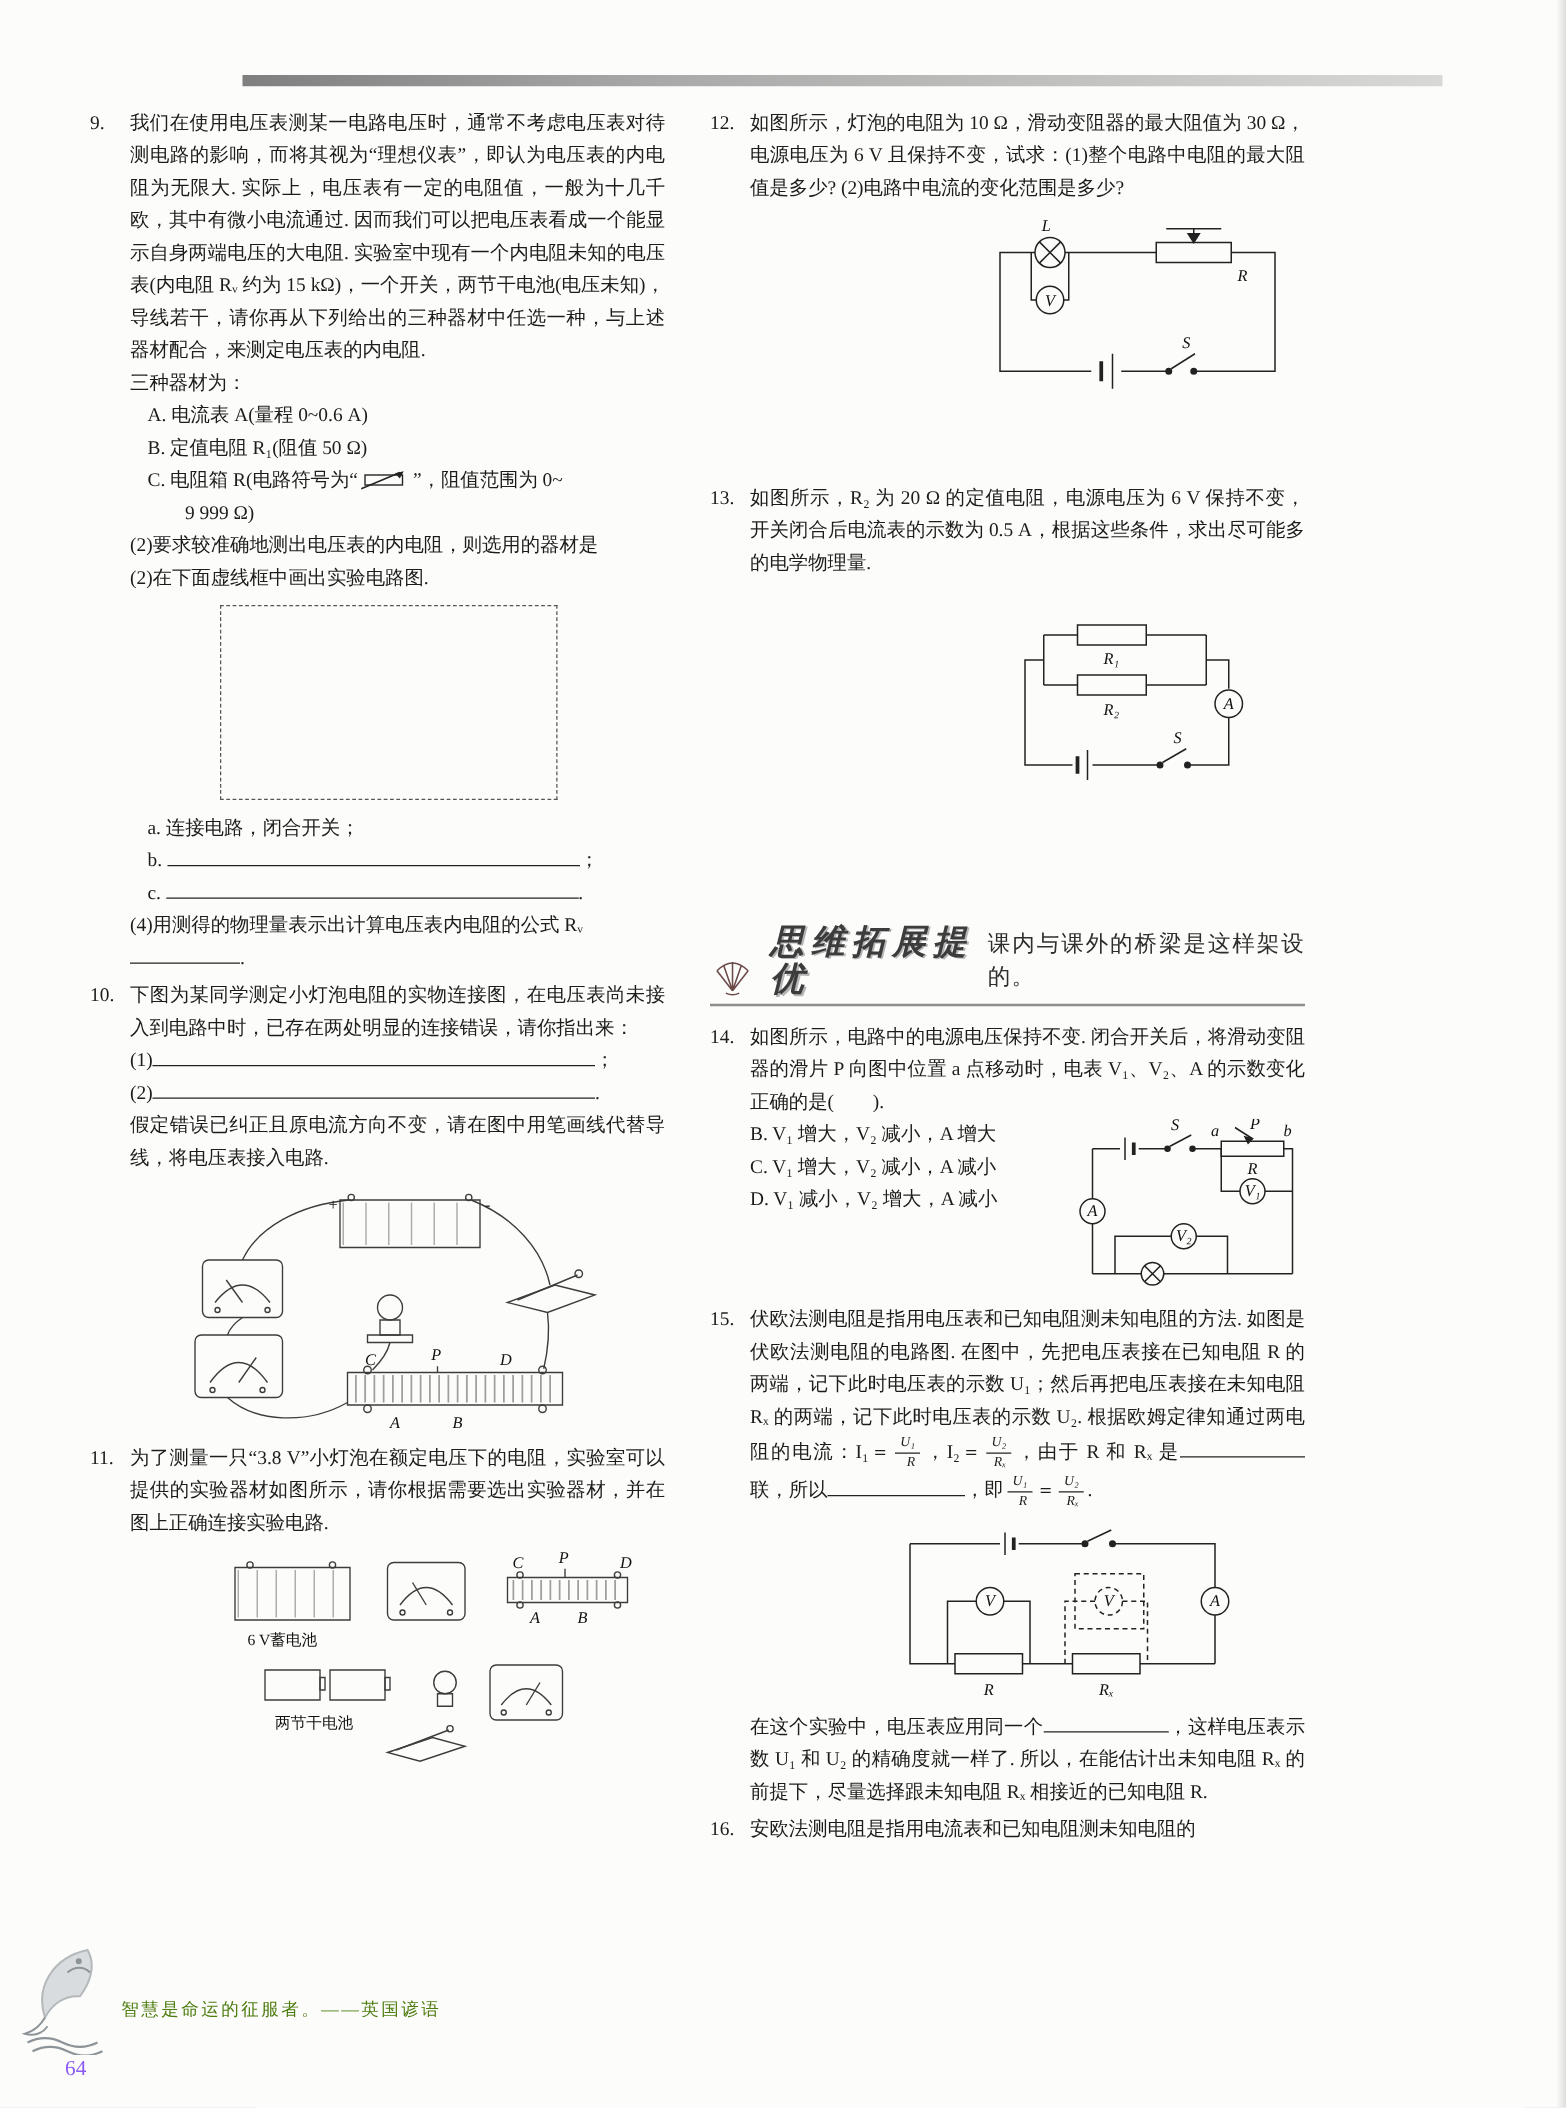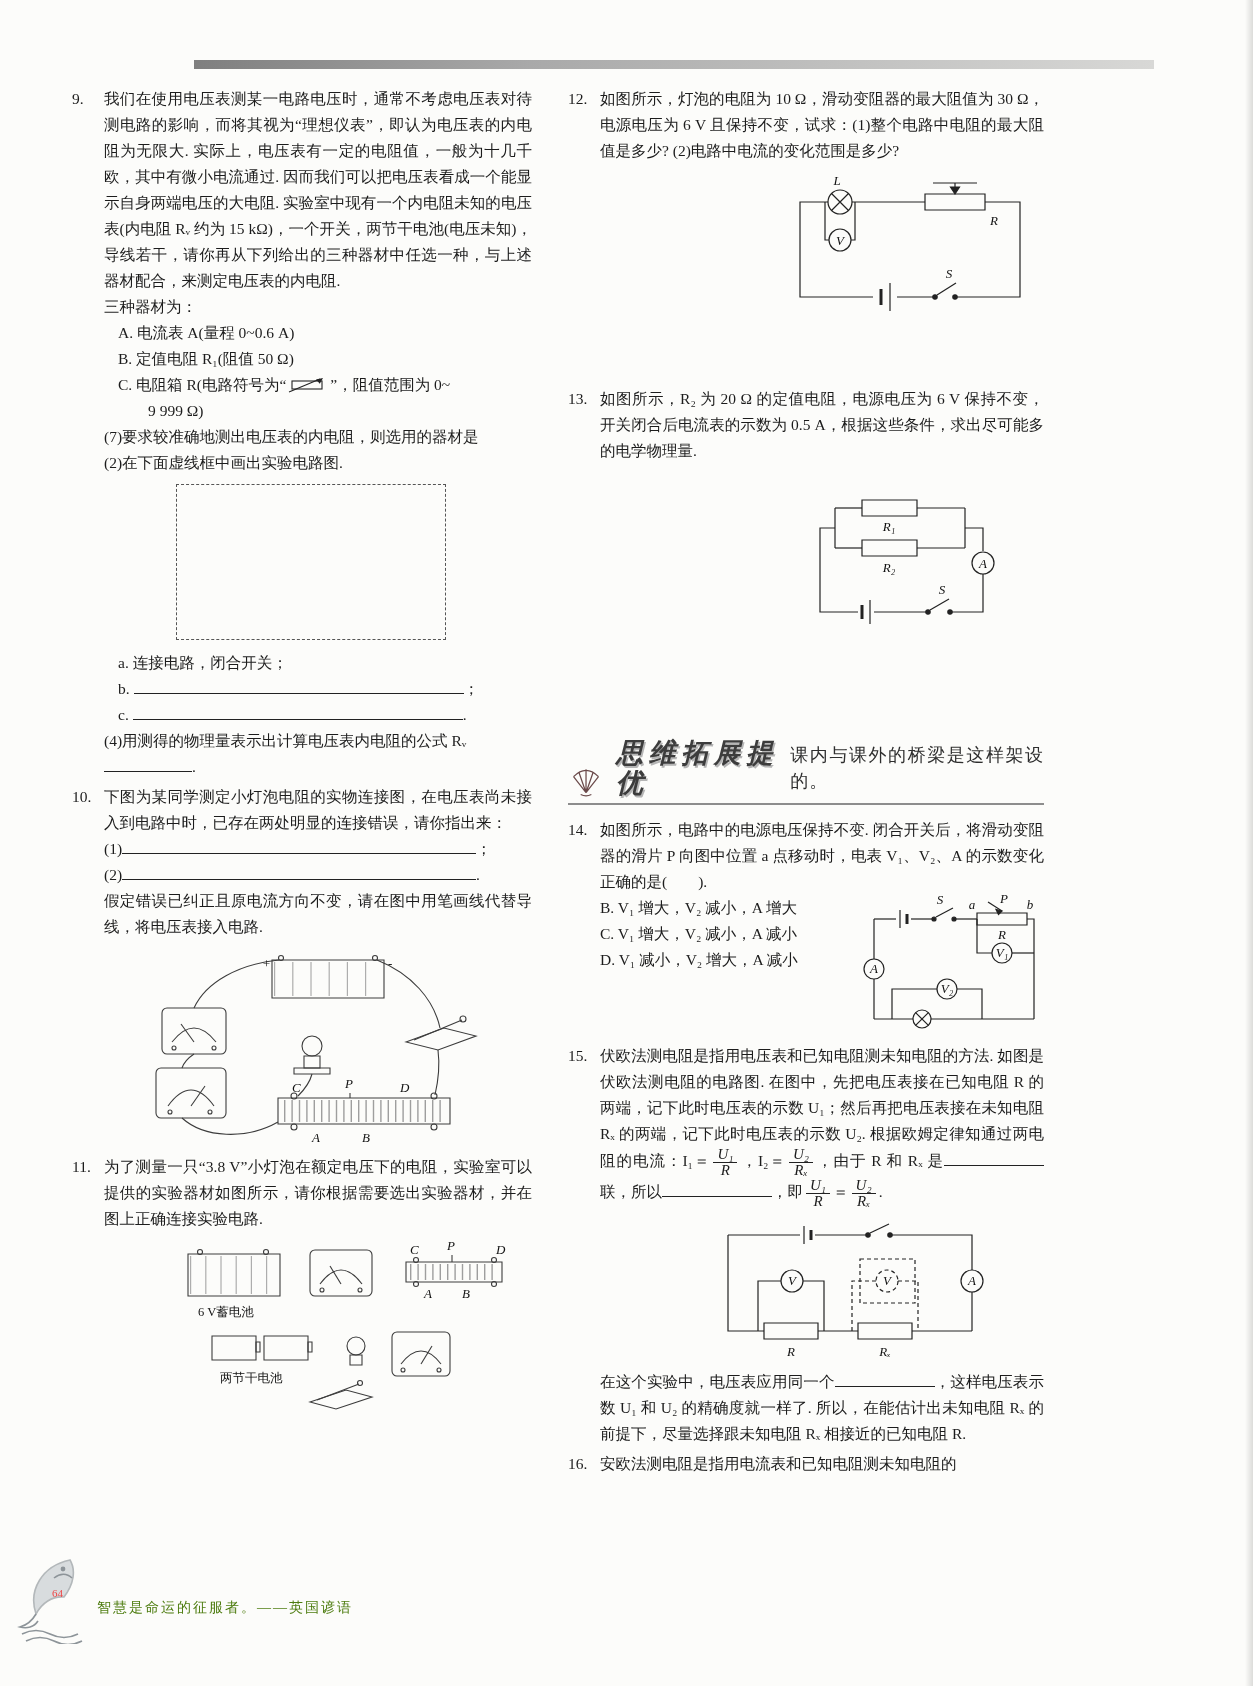--- a/index.html
+++ b/index.html
@@ -32,25 +32,25 @@
   .fig12{margin:8px 0 58px 185px}
   .fig13{margin:6px 0 104px 200px}
   .fig14{float:right;margin:0 0 4px 8px}
   .fig15{margin:10px 0 8px 100px}
   .q14wrap{overflow:hidden}
   .banner{display:flex;align-items:flex-end;gap:14px;border-bottom:2px solid #8d8d8d;
           padding:0 0 5px 2px;margin:0 0 12px 0}
   .banner-title{font-size:27px;font-weight:bold;font-style:italic;letter-spacing:3px;
           color:#3c3c3c;text-shadow:1.5px 1.5px 0 #b5b5b5;line-height:30px}
   .banner-sub{font-size:18px;color:#2e2e2e;padding-bottom:4px;letter-spacing:1px}
-  .frac{display:inline-flex;flex-direction:column;text-align:center;vertical-align:middle;
-        font-size:15px;line-height:15px;margin:0 3px;font-style:italic}
+  .frac{display:inline-flex;flex-direction:column;text-align:right;vertical-align:middle;
+        font-size:11px;line-height:15px;margin:0 3px;font-style:italic}
   .frac .fn{border-bottom:1px solid #222;padding:0 4px}
   .frac .fd{padding:0 4px}
-  .pagenum{position:absolute;left:52px;top:1587px;font-size:11px;color:#ef4444}
+  .pagenum{position:absolute;left:52px;top:1645px;font-size:17px;color:#8b5cf6}
   .motto{position:absolute;left:97px;top:1599px;font-size:14px;letter-spacing:2px;color:#4d7c0f}
   .dolphin{position:absolute;left:16px;top:1552px}
 </style>
 </head>
 <body>
 
 <div class="page">
   <div class="topbar"></div>
 
   <div class="columns">
@@ -65,21 +65,21 @@
           <p class="opt">A. 电流表 A(量程 0~0.6 A)</p>
           <p class="opt">B. 定值电阻 R₁(阻值 50 Ω)</p>
           <p class="opt">
             <span>C. 电阻箱 R(电路符号为“</span><svg class="rbox" width="42" height="17" viewBox="0 0 42 17">
                 <rect x="5" y="5" width="30" height="8" fill="none" stroke="#222" stroke-width="1.1"></rect>
                 <line x1="2" y1="16" x2="33" y2="3" stroke="#222" stroke-width="1.1"></line>
                 <path d="M36 2 l-7 1.5 3.8 4.2 z" fill="#222"></path>
               </svg><span>”，阻值范围为 0~</span>
           </p>
           <p class="indent2">9 999 Ω)</p>
-          <p>(7)要求较准确地测出电压表的内电阻，则选用的器材是</p>
+          <p>(2)要求较准确地测出电压表的内电阻，则选用的器材是</p>
           <p>(2)在下面虚线框中画出实验电路图.</p>
           <div class="dashed-box"></div>
           <p class="opt">a. 连接电路，闭合开关；</p>
           <p class="opt"><span>b.</span> <span class="blank w330"></span><span>；</span></p>
           <p class="opt"><span>c.</span> <span class="blank w330"></span><span>.</span></p>
           <p>(4)用测得的物理量表示出计算电压表内电阻的公式 Rᵥ</p>
           <p><span class="blank w88"></span><span>.</span></p>
         </div>
       </div>
 

